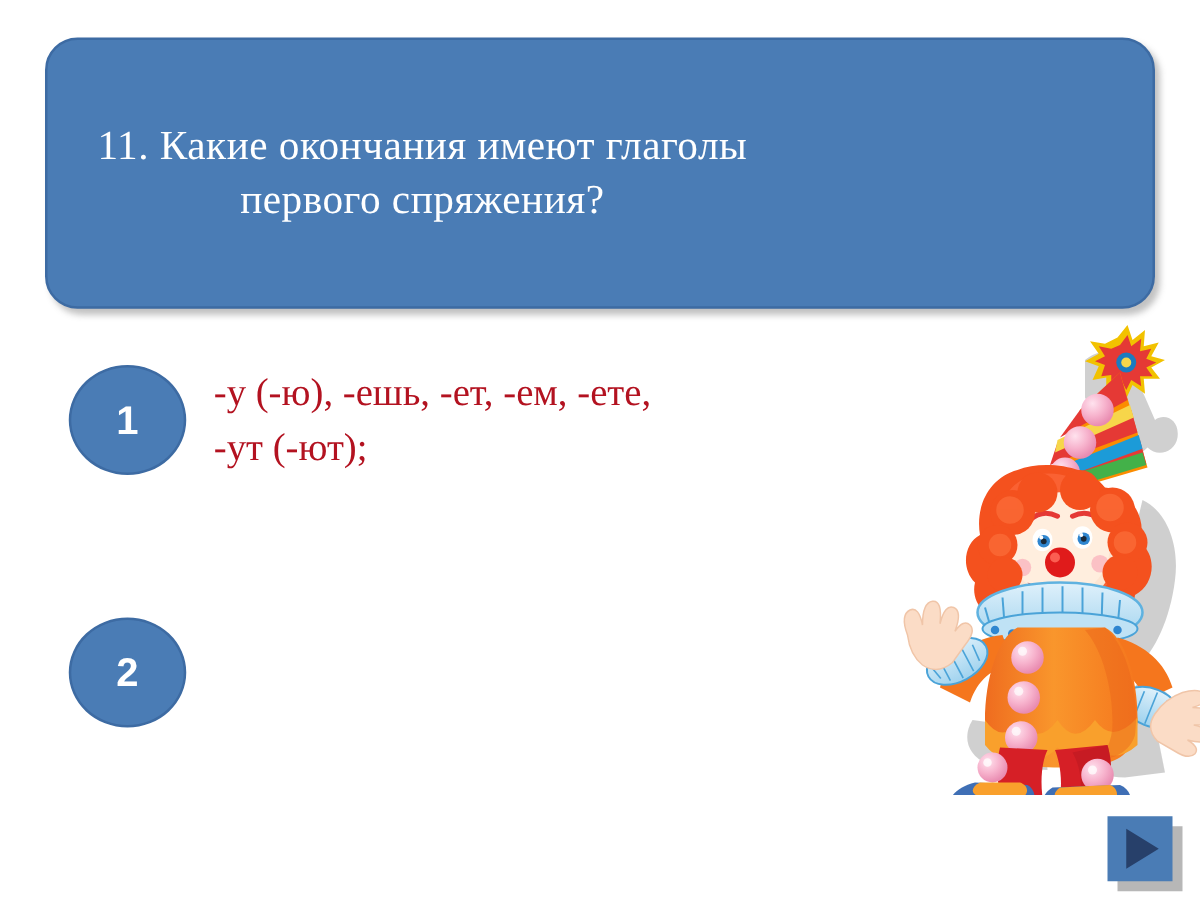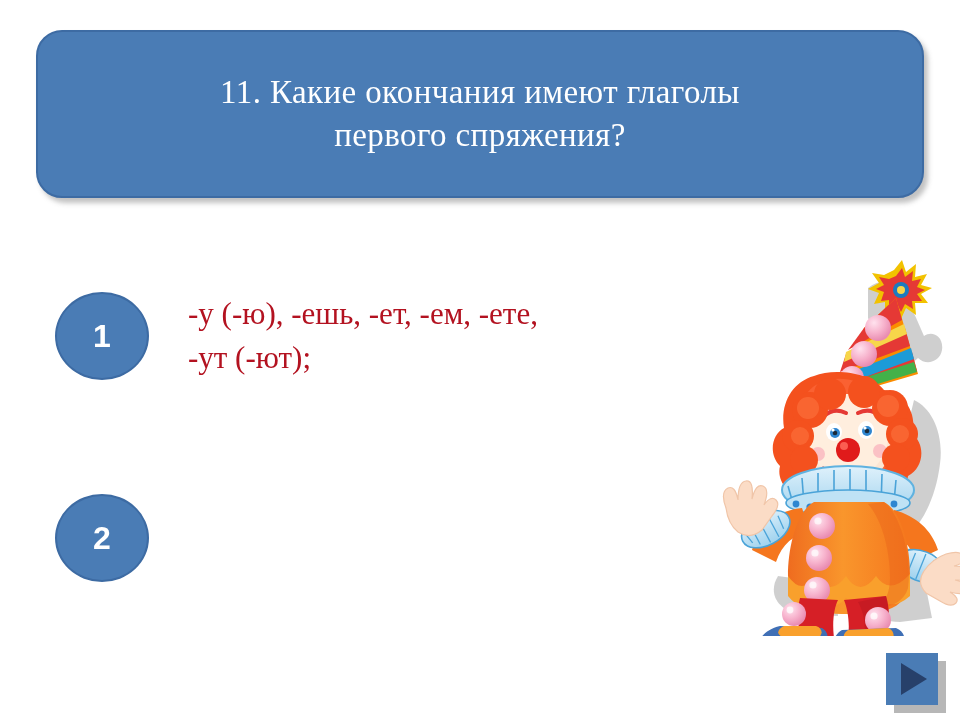--- a/index.html
+++ b/index.html
@@ -18,29 +18,29 @@
     background: #ffffff;
     overflow: hidden;
   }
 
   
   .title-banner {
     position: absolute;
     left: 36px;
     top: 30px;
     width: 888px;
-    height: 168px;
+    height: 217px;
     box-sizing: border-box;
     background: #4a7cb5;
     border: 2px solid #3d6ba3;
     border-radius: 26px;
     box-shadow: 4px 5px 5px rgba(120,120,120,0.45);
     display: flex;
     align-items: center;
-    justify-content: center;
+    justify-content: flex-start;
     padding: 0 40px;
   }
   .title-text {
     color: #ffffff;
     font-family: "Liberation Serif", serif;
     font-size: 33px;
     line-height: 1.30;
     text-align: center;
     letter-spacing: 0.4px;
     white-space: pre-line;
@@ -70,21 +70,21 @@
   }
   .badge-num {
     color: #ffffff;
     font-family: "Liberation Sans", sans-serif;
     font-weight: bold;
     font-size: 32px;
     line-height: 1;
   }
 
   .answer-text {
-    margin-left: 39px;
+    margin-left: 22px;
     color: #b31220;
     font-family: "Liberation Serif", serif;
     font-size: 31px;
     line-height: 1.42;
     white-space: pre-line;
     padding-top: 2px;
     max-width: 640px;
   }
 
   

